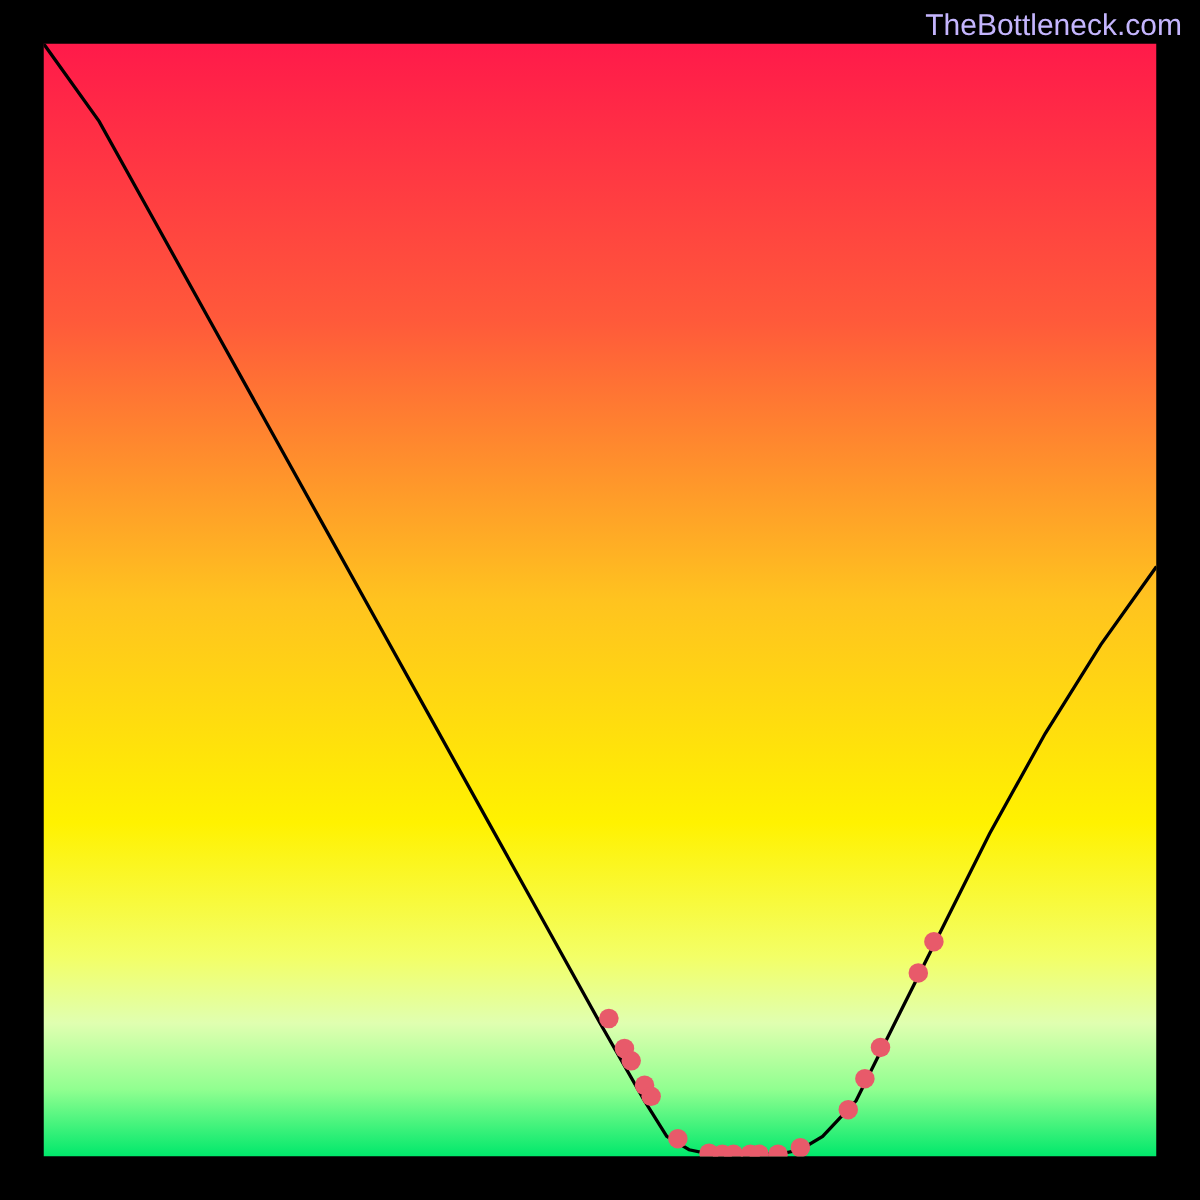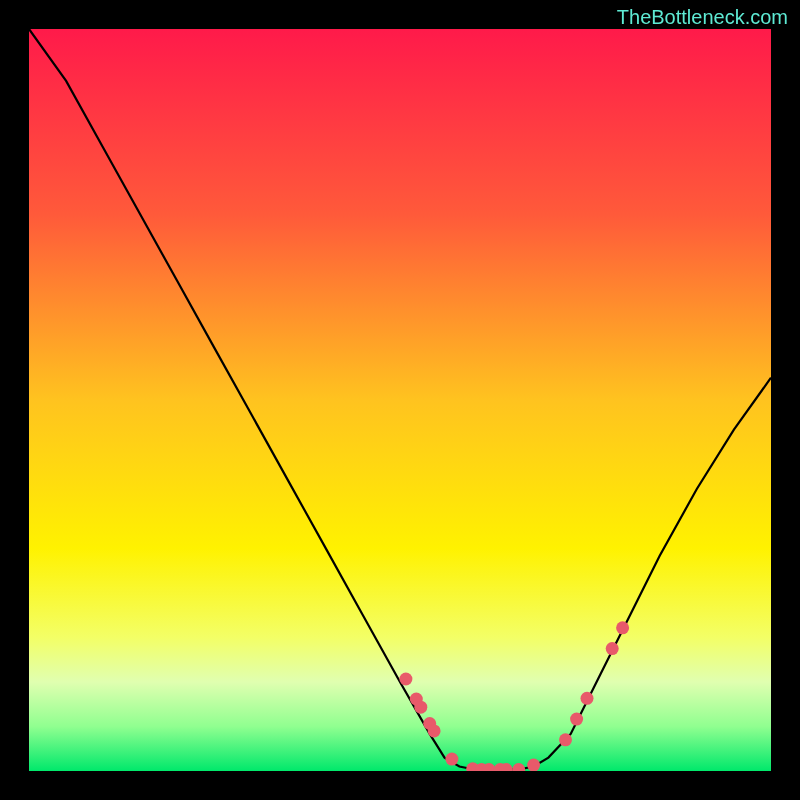--- a/index.html
+++ b/index.html
@@ -1,17 +1,17 @@
 <!DOCTYPE html>
 <html><head>
 <meta charset="utf-8">
 <style>
   * { margin: 0; padding: 0; box-sizing: border-box; }
   body { width: 800px; height: 800px; background: #000; position: relative; font-family: Arial, sans-serif; }
-  .watermark { position: absolute; top: 6px; right: 12px; color: #5eead4; font-size: 20px; font-weight: 500; z-index: 10; }
+  .watermark { position: absolute; top: 6px; right: 12px; color: #c4b5fd; font-size: 20px; font-weight: 500; z-index: 10; }
   .chart-area { position: absolute; left: 29px; top: 29px; width: 742px; height: 742px; }
   svg { position: absolute; top: 0; left: 0; }
 </style>
 </head>
 <body>
 
 <div class="watermark">TheBottleneck.com</div>
 
 <div class="chart-area">
   <svg width="742" height="742" viewBox="0 0 742 742">

